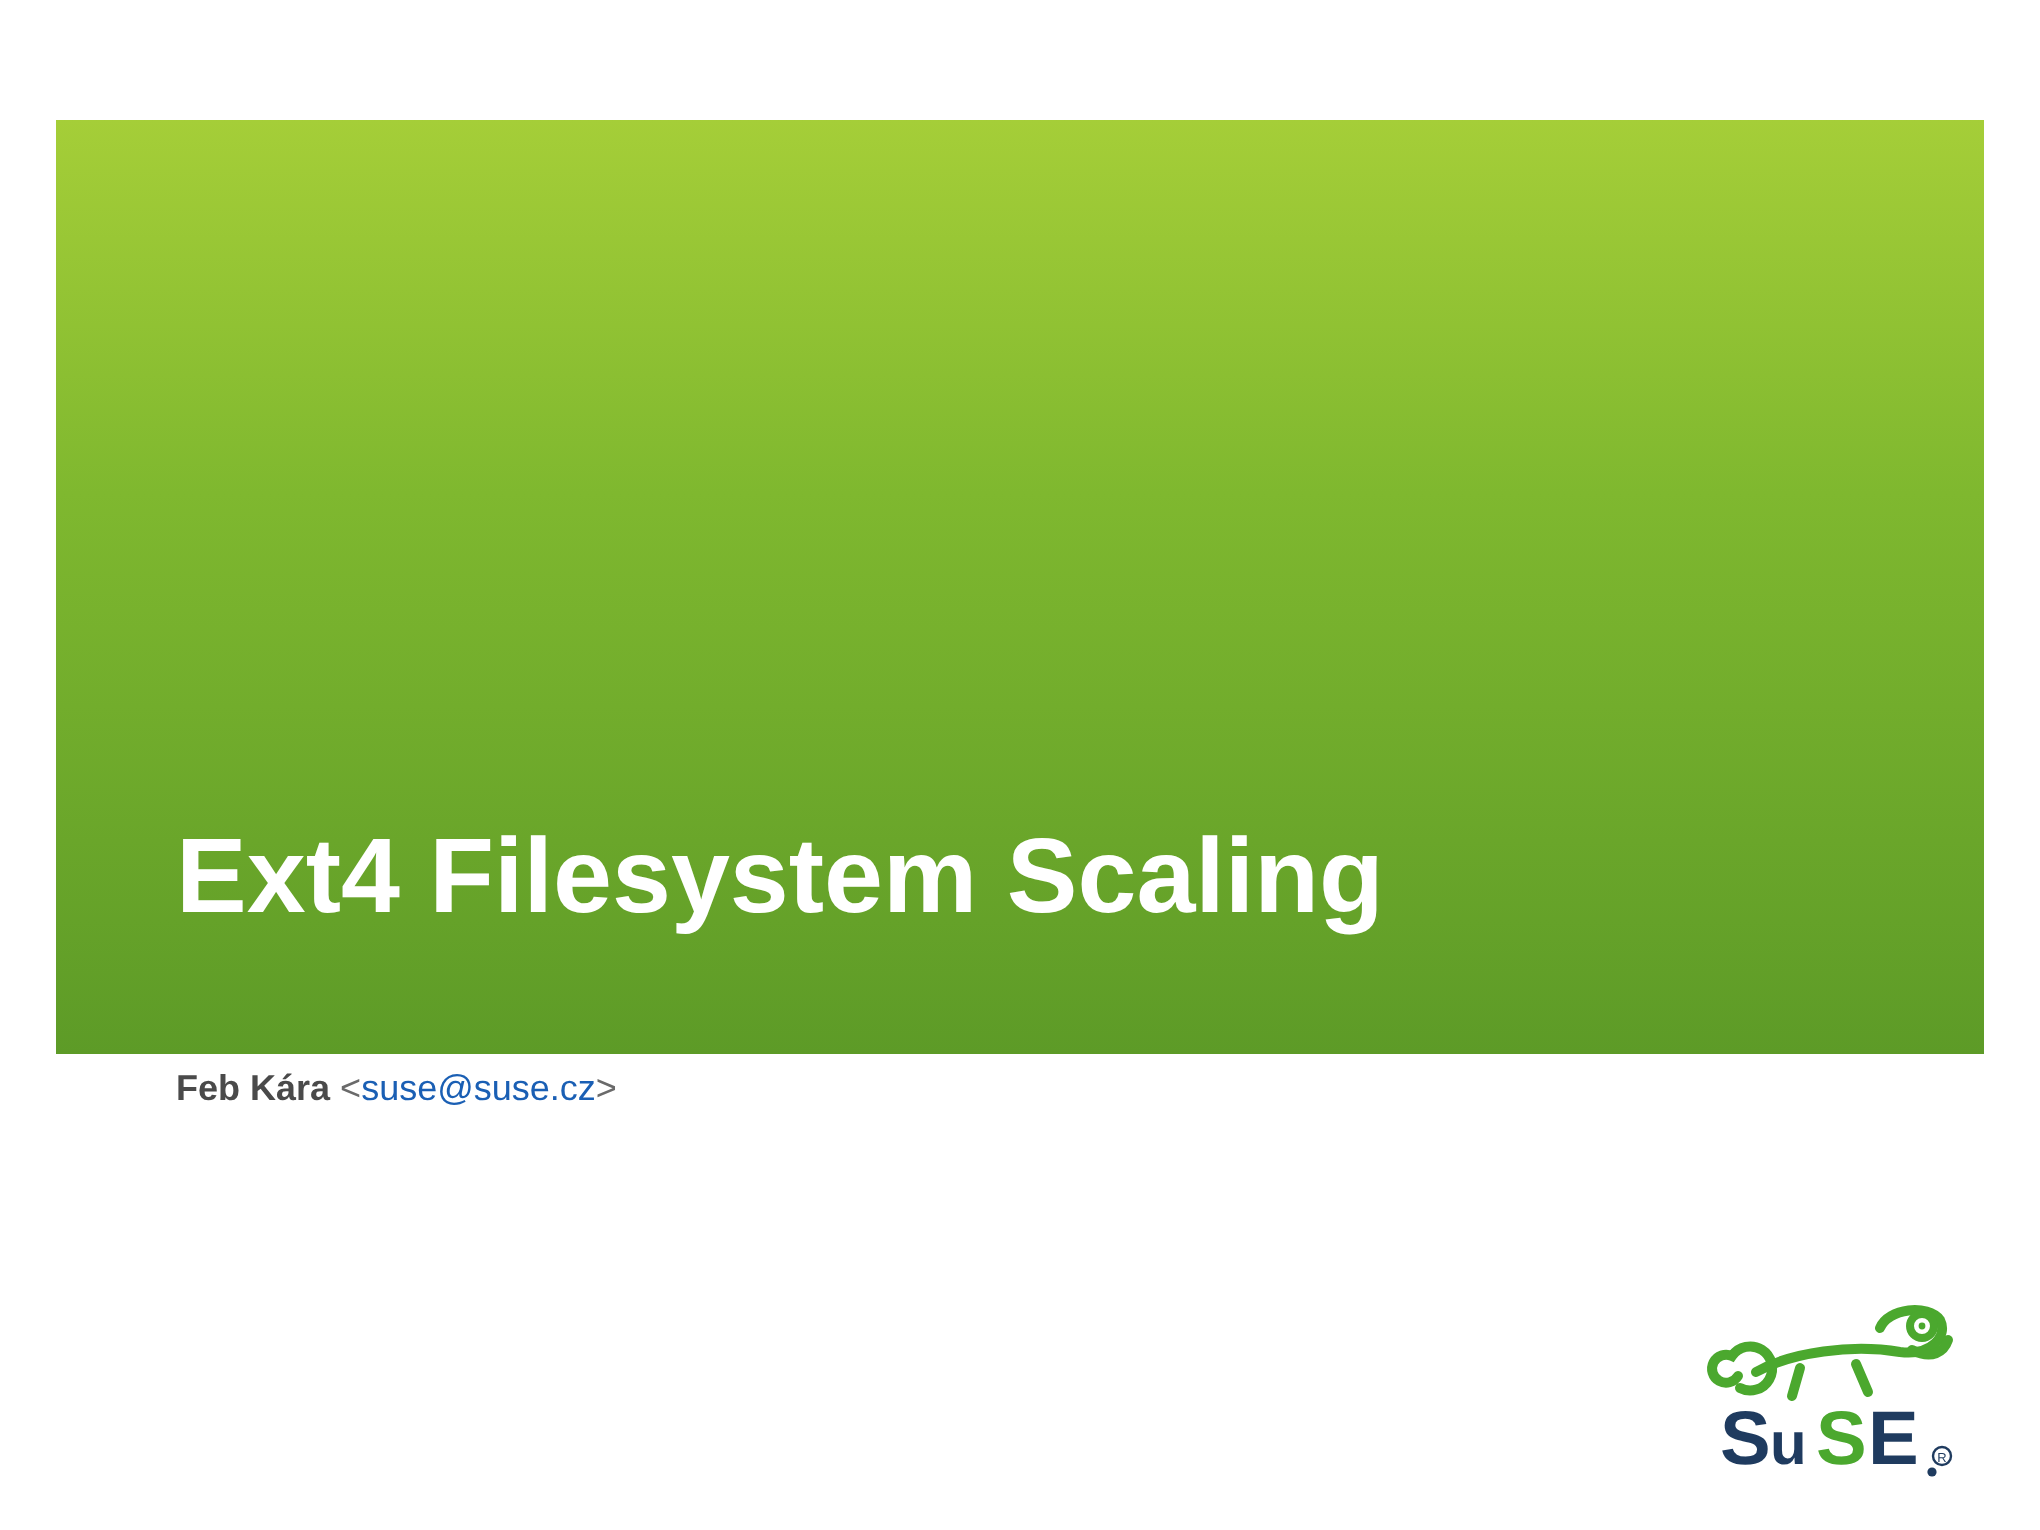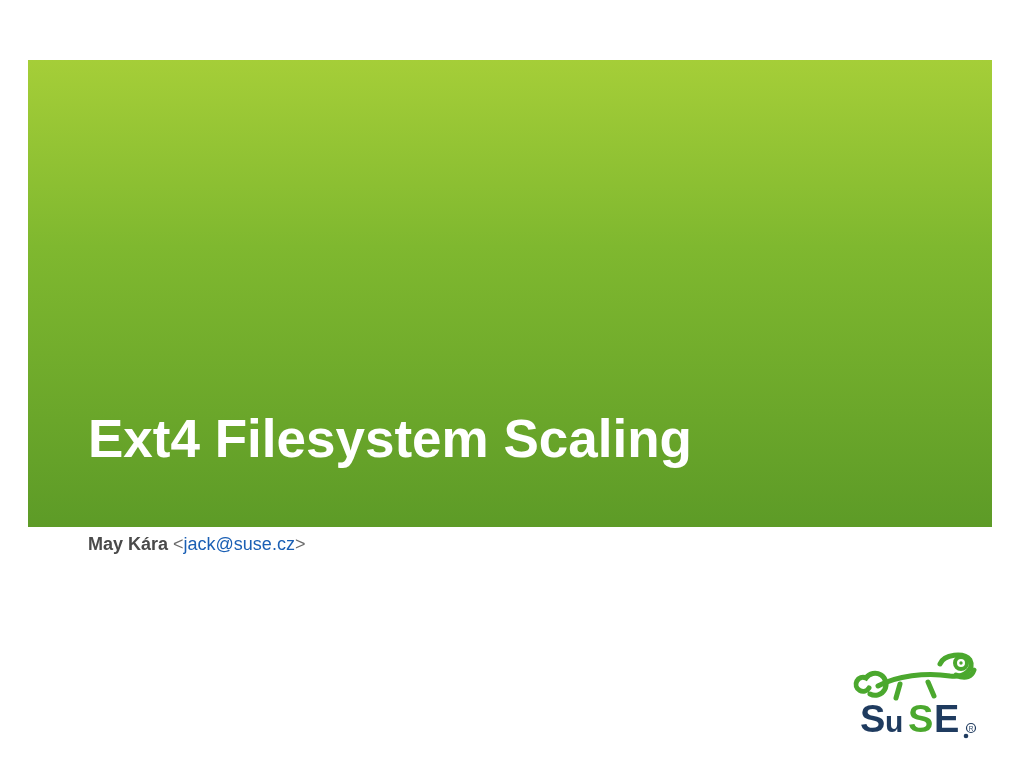--- a/index.html
+++ b/index.html
@@ -69,22 +69,22 @@
   </style>
 </head>
 <body>
 
 <div class="green-banner">
   <div class="title">Ext4 Filesystem Scaling</div>
 </div>
 
 <div class="author-block">
   <div>
-    <span class="author-name">May Kára</span>
-    <span class="bracket"> &lt;</span><a class="email" href="#">jack@suse.cz</a><span class="bracket">&gt;</span>
+    <span class="author-name">Feb Kára</span>
+    <span class="bracket"> &lt;</span><a class="email" href="#">suse@suse.cz</a><span class="bracket">&gt;</span>
   </div>
 </div>
 
 <div class="logo">
   <svg width="150" height="95" viewBox="0 0 150 95">
 
     <g fill="none" stroke="#4ba82e" stroke-width="5" stroke-linecap="round">
 
       <path d="M 32 48 a 11 11 0 1 0 -4 -16 a 7 7 0 1 0 3 10"></path>
 

